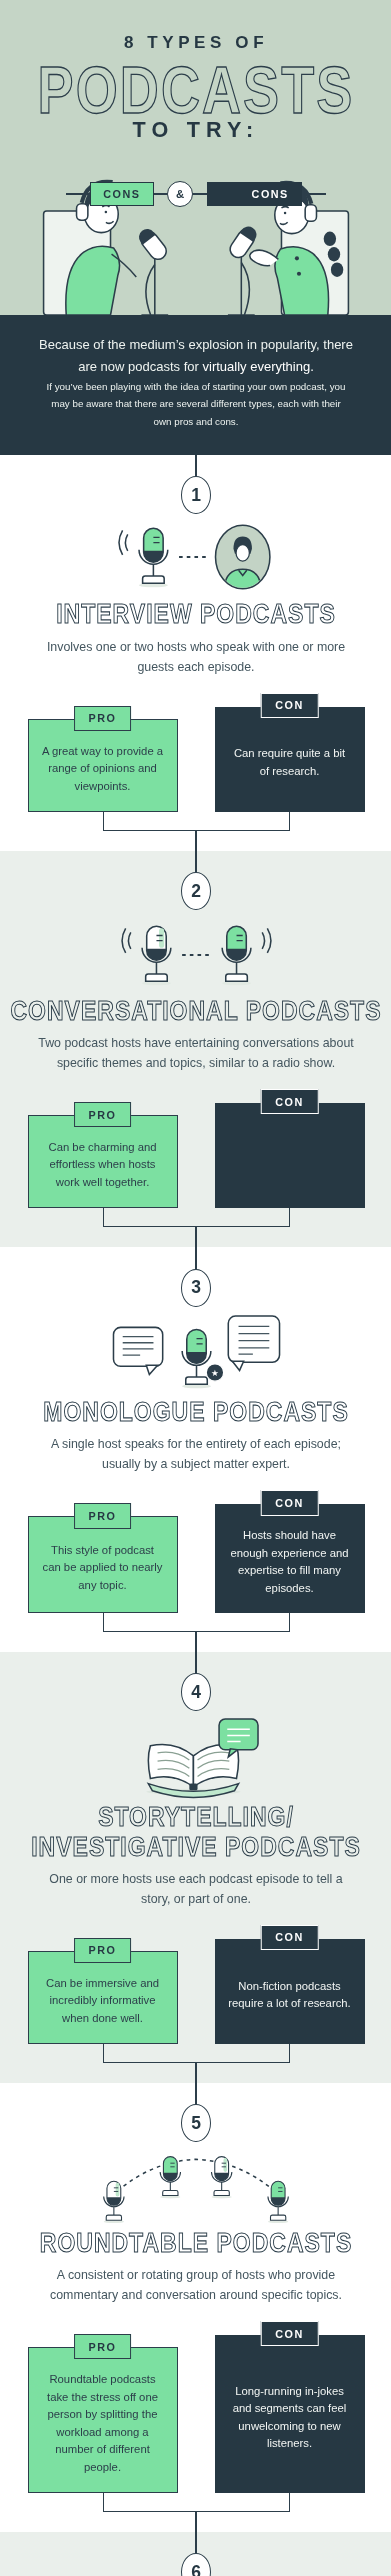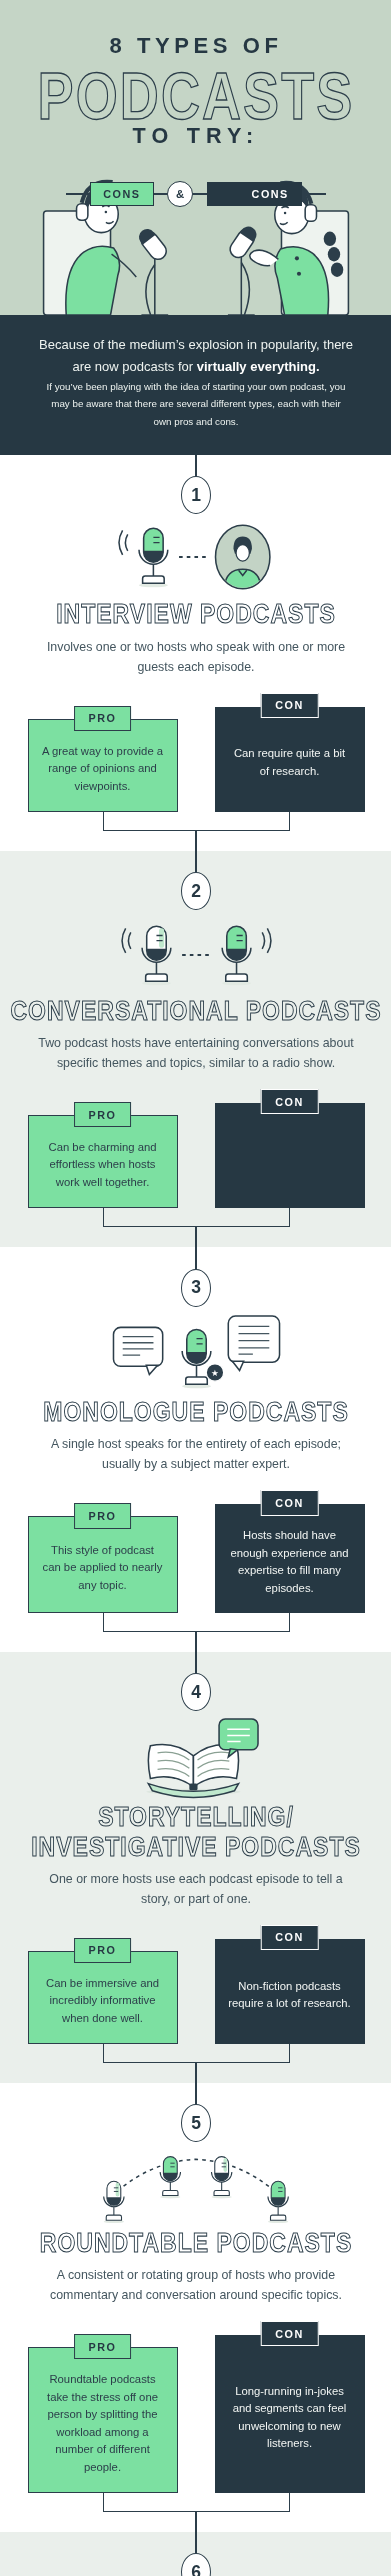--- a/index.html
+++ b/index.html
@@ -1,36 +1,36 @@
 <!DOCTYPE html>
 <html style="font-size:8.2px"><head>
 <meta charset="utf-8">
 <style>
   html,body{margin:0;padding:0;background:#ffffff;}
   .page{width:392px;margin:0 auto;font-family:"Liberation Sans", sans-serif;color:#2c3e4a;}
   
   .header{background:#c5d5c6;height:315px;position:relative;text-align:center;overflow:hidden;}
-  .h-top{padding-top:33px;font-size:22px;font-weight:800;letter-spacing:4.6px;color:#263843;}
+  .h-top{padding-top:33px;font-size:17px;font-weight:800;letter-spacing:4.6px;color:#263843;}
   .h-main{margin-top:3.1px;font-size:54px;font-weight:700;letter-spacing:2.1px;color:transparent;
           -webkit-text-stroke:1.1px #2c3e4a;transform:scaleY(1.22);transform-origin:top center;line-height:1.05;}
   @supports not (-webkit-text-stroke: 1px #000){.h-main{color:#2c3e4a;}}
   .h-sub{margin-top:4px;font-size:21.6px;font-weight:800;letter-spacing:6.2px;color:#263843;}
   .badges{position:absolute;top:181px;left:0;right:0;display:flex;justify-content:center;align-items:center;z-index:3;}
   .hline{height:1.5px;background:#2c3e4a;}
   .w40{width:24px;} .w24{width:13.4px;}
   .badge{font-size:10.8px;font-weight:800;letter-spacing:1.5px;padding:5.2px 12.4px;}
   .badge.pros{background:#7ce0a1;color:#263843;border:1.5px solid #263843;}
   .badge.cons{background:#263843;color:#ffffff;border:1.5px solid #263843;padding-left:44px;}
   .amp{width:24px;height:24px;border-radius:50%;background:#ffffff;border:1.5px solid #263843;
        display:flex;align-items:center;justify-content:center;font-size:11.3px;font-weight:800;color:#263843;}
   .hero{position:absolute;left:0;bottom:0;z-index:2;}
   
   .intro{background:#263843;color:#eef3f0;text-align:center;padding:18.5px 32px 24px;}
   .intro .p1{font-size:13px;line-height:1.7;margin:0;}
-  .intro .p1 strong{font-weight:700;color:#ffffff;}
+  .intro .p1 strong{font-weight:400;color:#ffffff;}
   .intro .p2{font-size:9.8px;line-height:1.8;margin:0 auto 0;max-width:309px;}
   
   .section{position:relative;text-align:center;}
   .section.white{background:#ffffff;}
   .section.light{background:#eaefeb;}
   .toplink{width:1.5px;height:21.6px;background:#2c3e4a;margin:0 auto;}
   .numbadge{width:28px;height:36px;border:1.8px solid #2c3e4a;border-radius:50%;background:#ffffff;
             margin:0 auto;display:flex;align-items:center;justify-content:center;
             font-size:17.5px;font-weight:800;color:#263843;}
   .icon-row{display:flex;justify-content:center;align-items:flex-end;margin:5.2px 0 3.1px;min-height:77px;}

